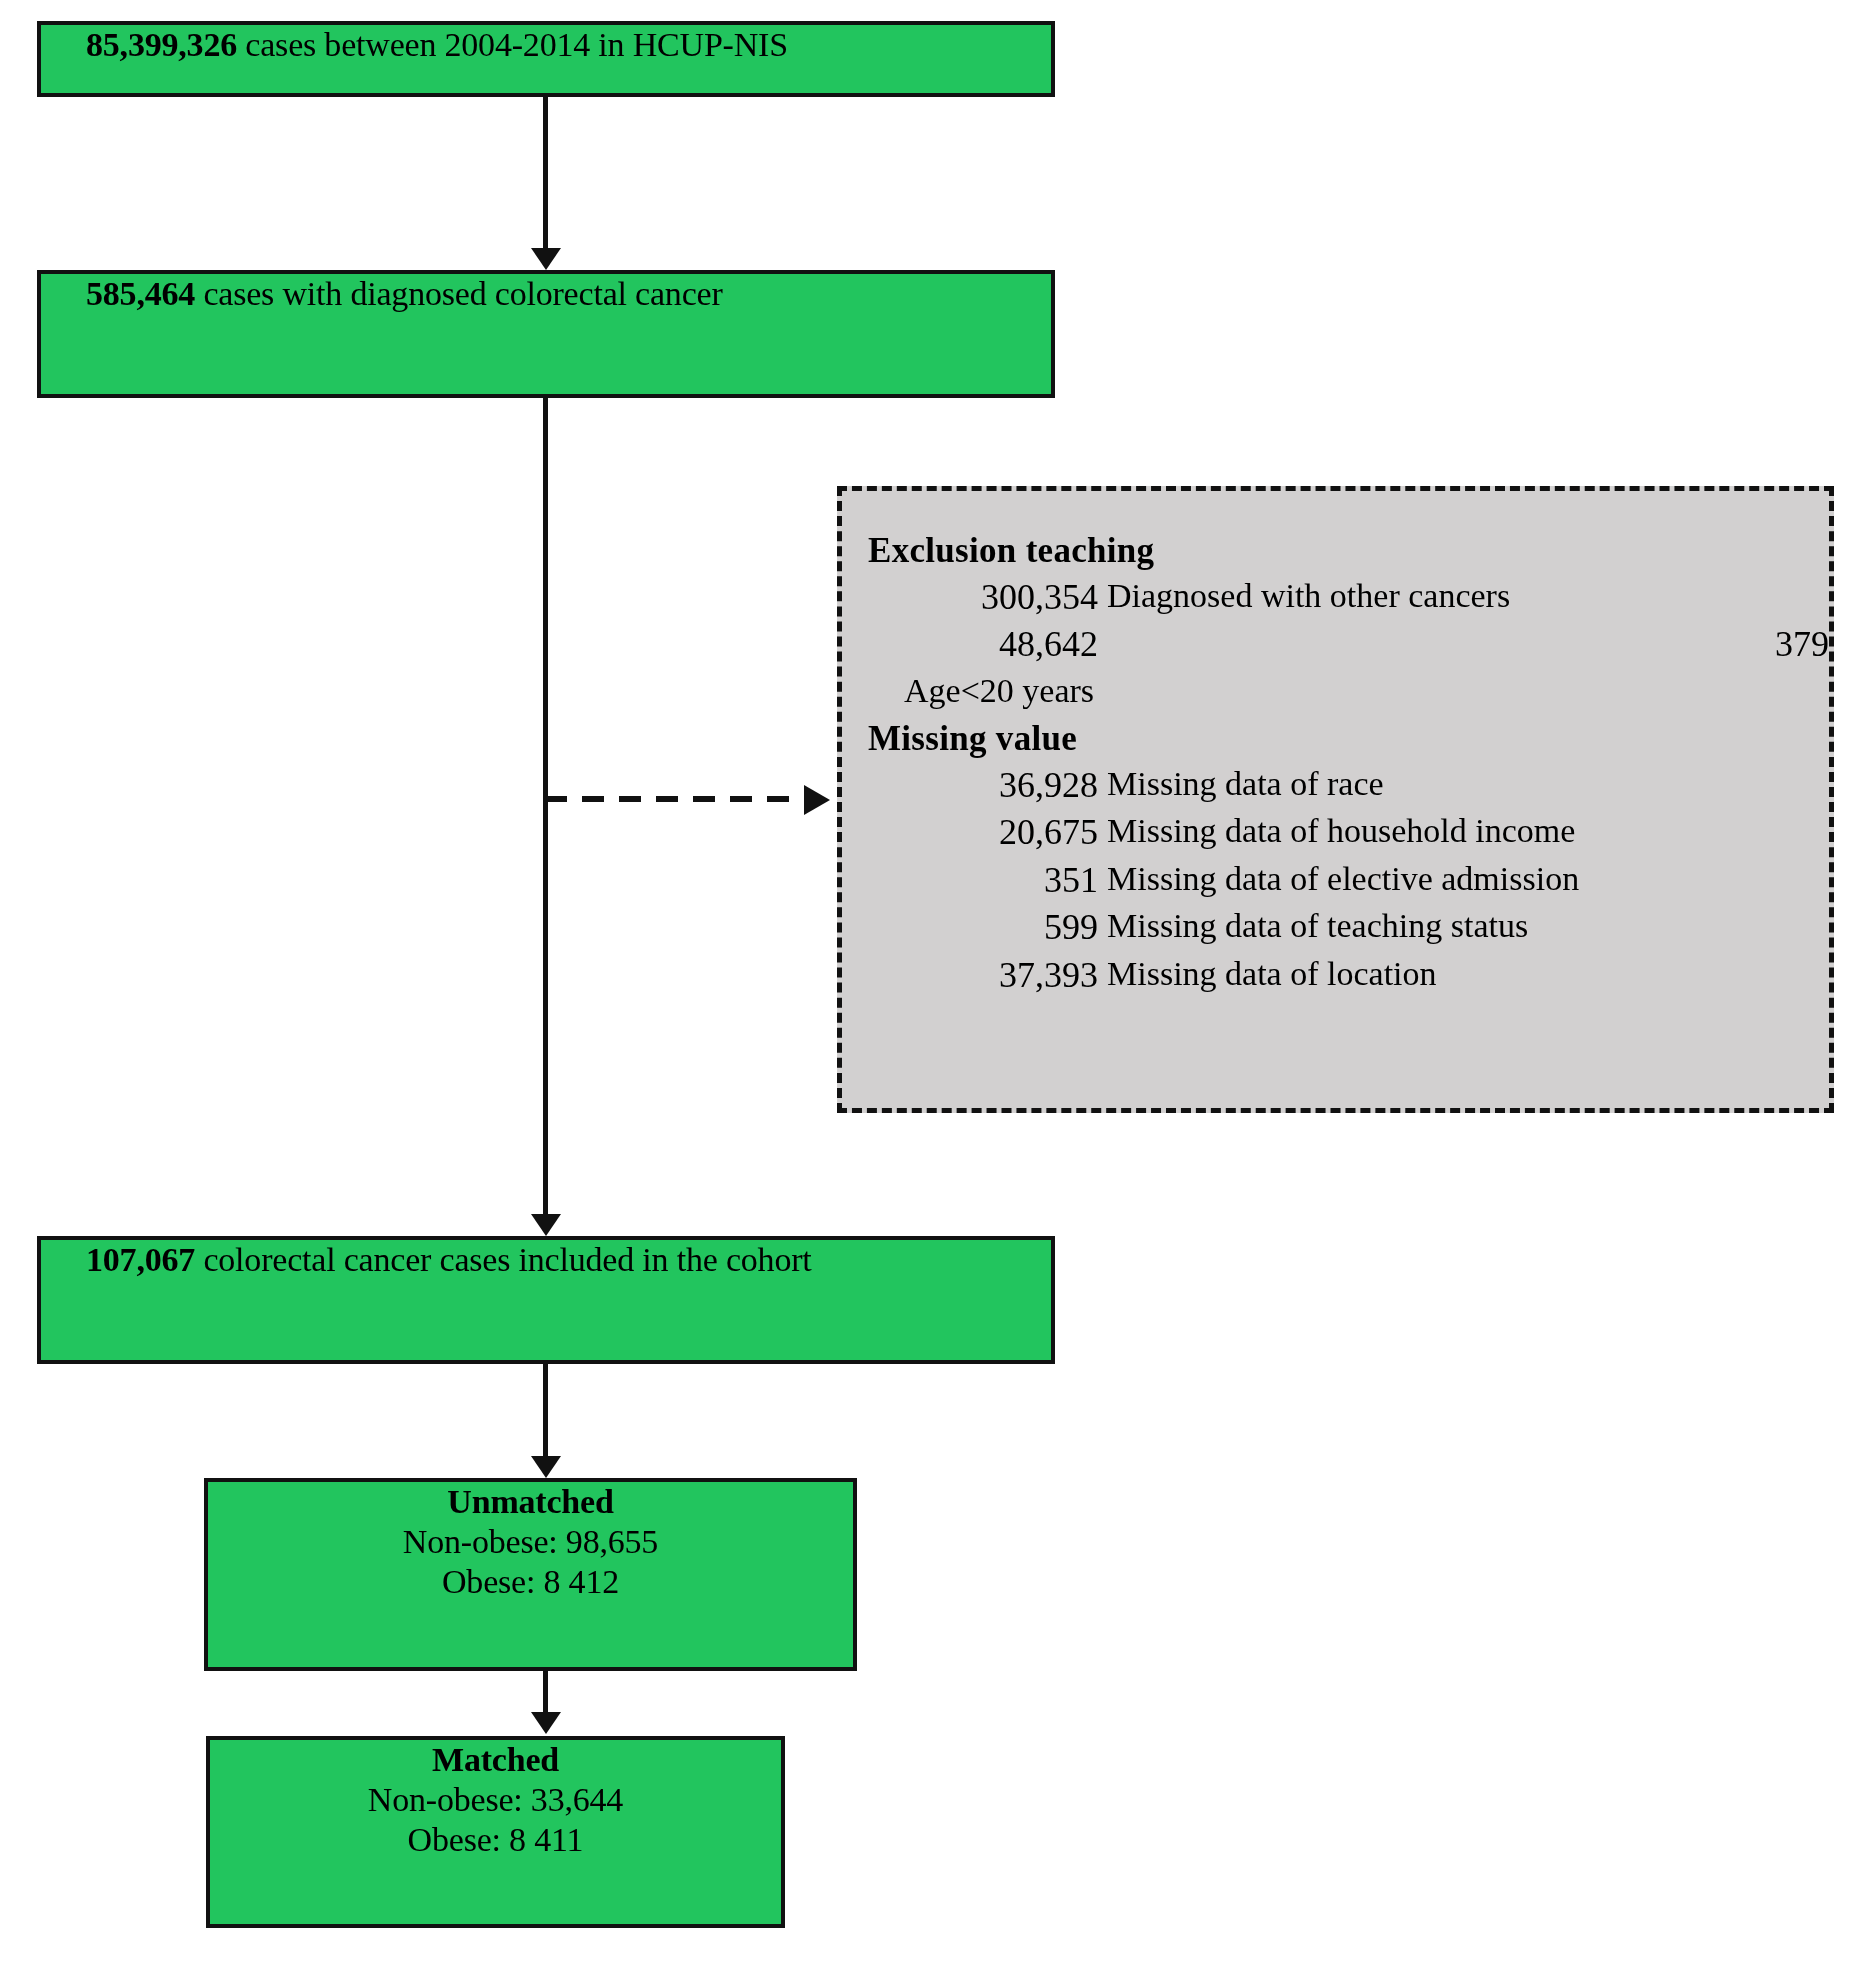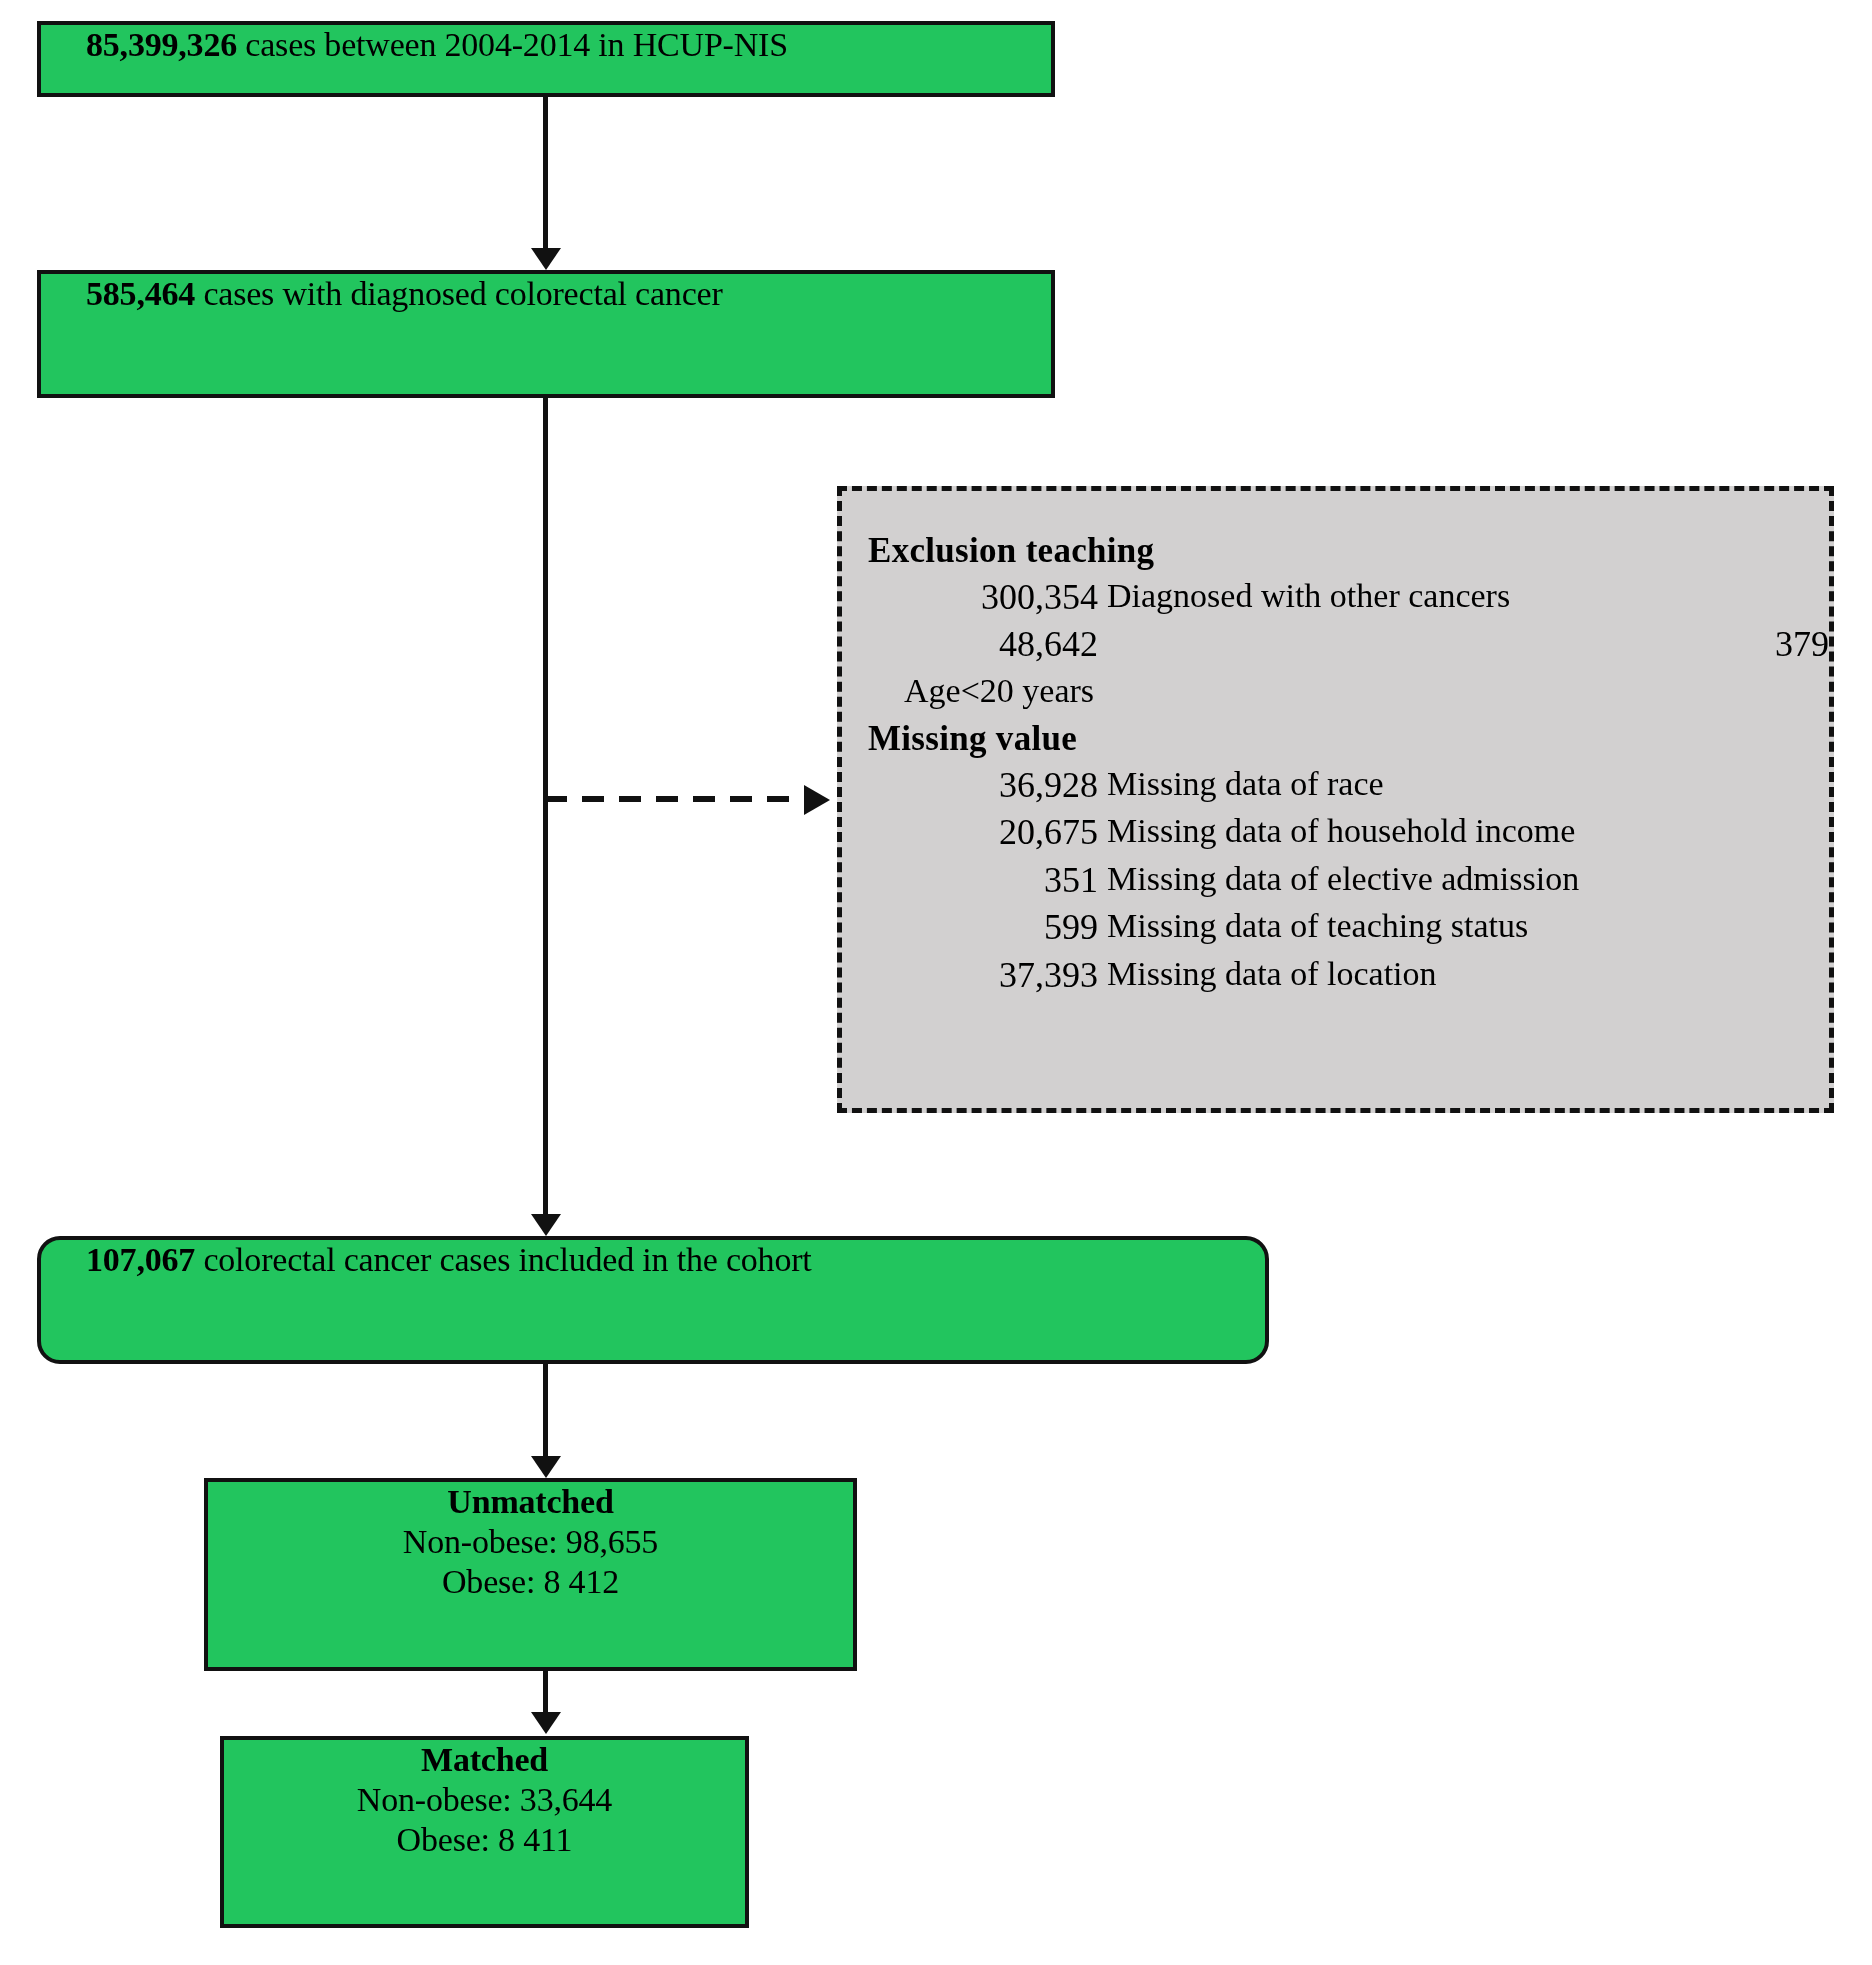--- a/index.html
+++ b/index.html
@@ -161,38 +161,38 @@
       <div class="d">Missing data of elective admission</div>
 
       <div class="n">599</div>
       <div class="d">Missing data of teaching status</div>
 
       <div class="n">37,393</div>
       <div class="d">Missing data of location</div>
     </div>
   </div>
 
-  <div class="flowbox solid-wide" style="left:37px; top:1236px; width:1232px; height:128px;border-radius:23px;">
+  <div class="flowbox solid-wide" style="left:37px; top:1236px; width:1018px; height:128px;">
     <div class="boxline">
       <span class="num">107,067</span><span> colorectal cancer cases included in the cohort</span>
     </div>
   </div>
 
   <div class="vline" style="left:543px; top:1364px; height:95px;"></div>
   <div class="arrowhead-down" style="left:531px; top:1456px;"></div>
 
   <div class="flowbox centered" style="left:204px; top:1478px; width:653px; height:193px;">
     <div class="boxline title">Unmatched</div>
     <div class="boxline">Non-obese: 98,655</div>
     <div class="boxline">Obese: 8 412</div>
   </div>
 
   <div class="vline" style="left:543px; top:1671px; height:44px;"></div>
   <div class="arrowhead-down" style="left:531px; top:1712px;"></div>
 
-  <div class="flowbox centered" style="left:220px; top:1736px; width:529px; height:192px;font-family:Liberation Serif, serif;">
+  <div class="flowbox centered" style="left:206px; top:1736px; width:579px; height:192px;font-family:Liberation Serif, serif;">
     <div class="boxline title">Matched</div>
     <div class="boxline">Non-obese: 33,644</div>
     <div class="boxline">Obese: 8 411</div>
   </div>
 
 </div>
 
 
 </body></html>

